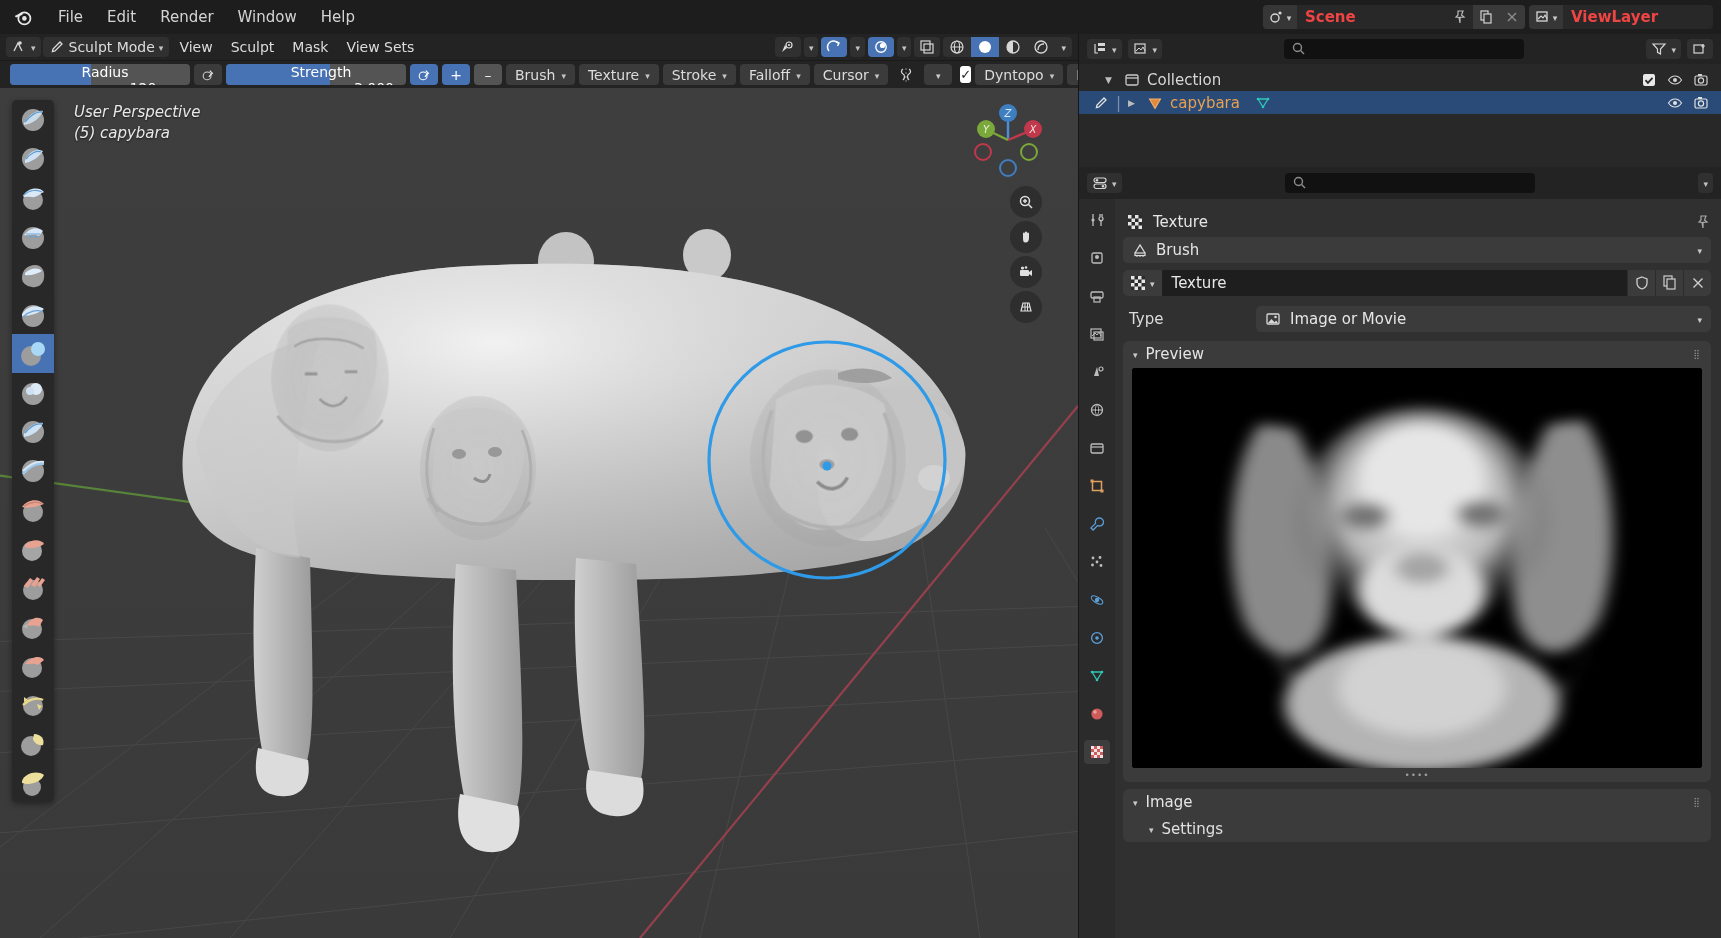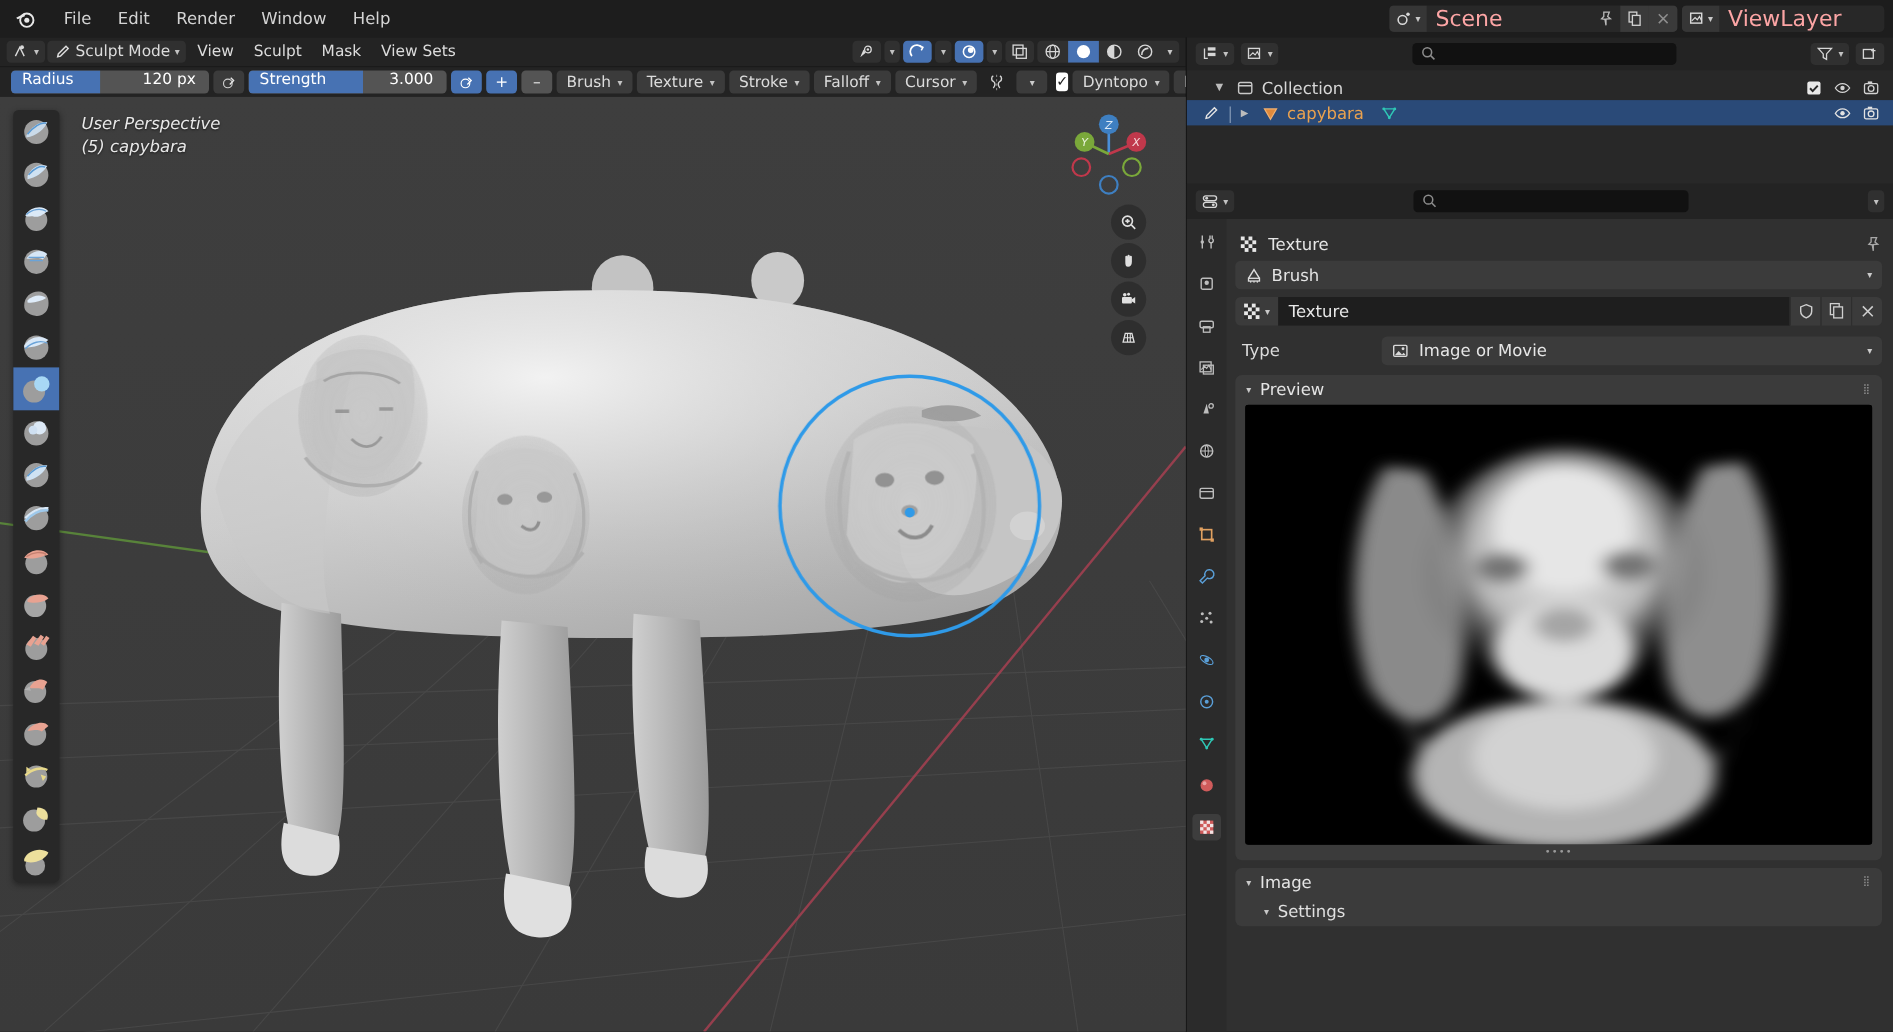--- a/index.html
+++ b/index.html
@@ -25,21 +25,21 @@
     border-radius:6px 6px 0 0; height:30px; display:flex; align-items:center;
   }
   .wsp-tab.active{ background:#303030; color:#ffffff;}
   .topbar-right{ margin-left:auto; display:flex; align-items:center; height:34px; padding-right:4px;}
   .scene-field{
     display:flex; align-items:center; background:#282828; border-radius:4px; height:24px;
     margin-right:4px; overflow:hidden;
   }
   .scene-icon-btn{ width:34px; height:24px; display:flex; align-items:center; justify-content:center;
     background:#363636; gap:2px; }
-  .scene-name{ padding:0 10px 0 8px; min-width:150px; font-size:20px; color:#fca5a5;}
+  .scene-name{ padding:0 10px 0 8px; min-width:150px; font-size:15px; color:#ef4444;font-weight:bold;}
   .scene-mini{ width:26px; height:24px; display:flex;align-items:center;justify-content:center; background:#3a3a3a;}
   .scene-mini.flat{ background:transparent;}
 
   
   .mainrow{ flex:1 1 auto; display:flex; min-height:0;}
 
   
   .vpcol{ width:1078px; display:flex; flex-direction:column; background:#1d1d1d;}
   .vp-header{
     height:26px; background:#232323; display:flex; align-items:center; padding:0 6px; gap:2px; flex:0 0 26px;
@@ -56,21 +56,21 @@
   .hbtn.blue{ background:#4772b3;}
   .hbtn.icon{ padding:0 5px;}
   .chev{ font-size:9px; opacity:.85; transform:translateY(1px);}
   .grp{ display:flex; align-items:center; background:#303030; border-radius:4px; height:20px; overflow:hidden;}
   .grp > div{ height:20px; display:flex; align-items:center; justify-content:center; padding:0 6px;}
   .grp .on{ background:#4772b3;}
 
   
   .slider{
     position:relative; height:21px; border-radius:4px; background:#545454; overflow:hidden;
-    display:flex; align-items:flex-start; min-width:180px;
+    display:flex; align-items:center; min-width:180px;flex-direction:column;
   }
   .slider .fill{ position:absolute; left:0; top:0; bottom:0; background:#4772b3;}
   .slider .lbl{ position:relative; padding-left:10px; font-size:14px; color:#fff;}
   .slider .val{ position:relative; margin-left:auto; padding-right:12px; font-size:14px; color:#fff;}
   .tsbtn{
     height:21px; min-width:28px; background:#545454; border-radius:4px;
     display:flex;align-items:center;justify-content:center; padding:0 7px; font-size:14px; color:#e6e6e6;
   }
   .tsbtn.blue{ background:#4772b3; color:#fff;}
   .tsbtn.dark{ background:#3b3b3b;}

